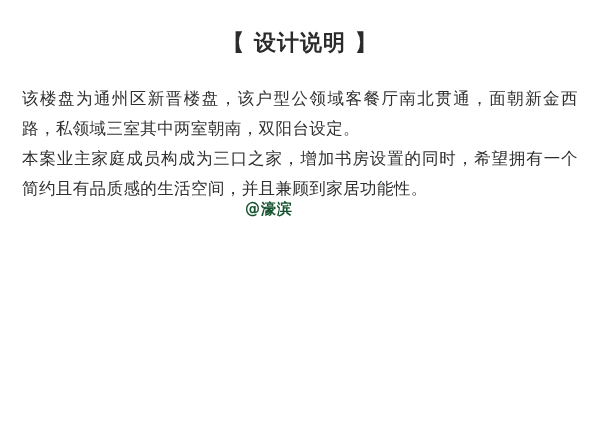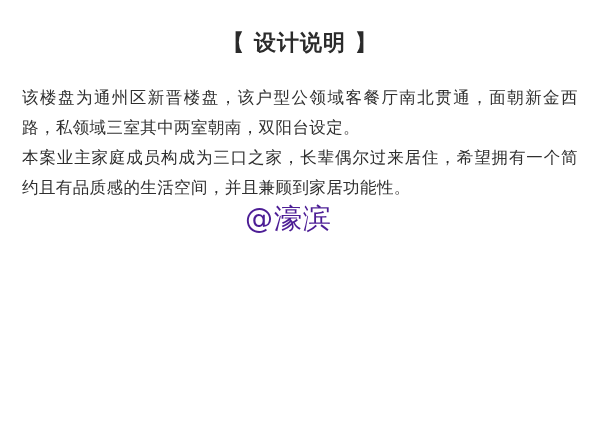--- a/index.html
+++ b/index.html
@@ -36,47 +36,47 @@
     position: absolute;
     top: 84px;
     left: 22px;
     width: 556px;
     font-size: 16.5px;
     line-height: 30px;
     color: #2f2f2f;
     text-align: justify;
     text-justify: inter-ideograph;
     letter-spacing: 0.4px;
-    font-family: Liberation Mono, monospace;
+    font-family: Liberation Serif, serif;
   }
   .para {
     margin: 0;
     padding: 0;
     text-indent: 0;
   }
   .watermark {
     position: absolute;
     top: 200px;
     left: 245px;
-    font-size: 28px;
-    color: #4c1d95;
-    font-weight: normal;
+    font-size: 15px;
+    color: #14532d;
+    font-weight: bold;
     letter-spacing: 1px;
     user-select: none;
     pointer-events: none;
     font-family: "DejaVu Sans", "Liberation Sans", sans-serif;
   }
 </style>
 </head>
 <body>
 
 <div class="page">
 
   <div class="title">【 设计说明 】</div>
 
   <div class="body-text">
     <p class="para">该楼盘为通州区新晋楼盘，该户型公领域客餐厅南北贯通，面朝新金西路，私领域三室其中两室朝南，双阳台设定。</p>
-    <p class="para">本案业主家庭成员构成为三口之家，长辈偶尔过来居住，希望拥有一个简约且有品质感的生活空间，并且兼顾到家居功能性。</p>
+    <p class="para">本案业主家庭成员构成为三口之家，增加书房设置的同时，希望拥有一个简约且有品质感的生活空间，并且兼顾到家居功能性。</p>
   </div>
 
   <div class="watermark">@濠滨</div>
 
 </div>
 
 </body></html>

